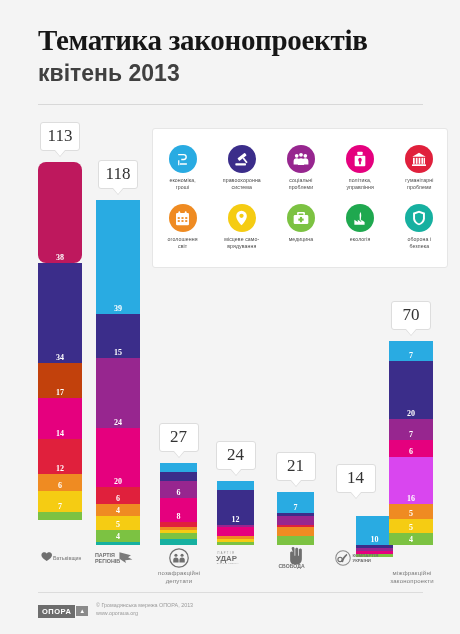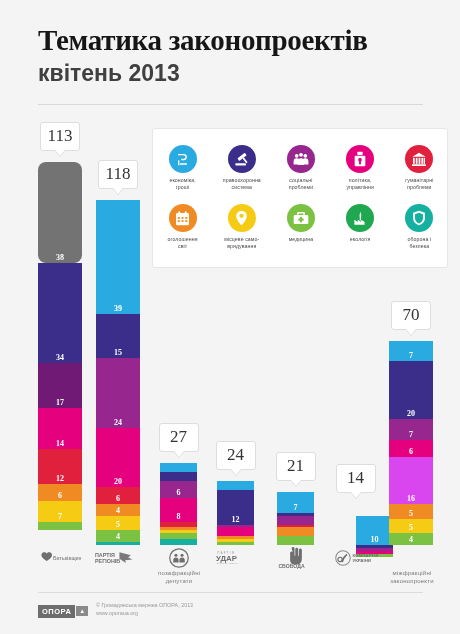--- a/index.html
+++ b/index.html
@@ -238,27 +238,27 @@
             </svg>
           </div>
           <div class="legend-label">оборона і<br>безпека</div>
         </div>
       </div>
   </div>
 
   <div class="chart">
       <div class="col" style="left: 38px; width: 44px; height: 420px;">
         <div class="bar" style="height: 382.52px;">
-          <div class="seg" style="background: #737373; height: 101px; border-radius: 8px;">
+          <div class="seg" style="background: #be185d; height: 101px; border-radius: 8px;">
             <span>38</span>
           </div>
           <div class="seg" style="background: rgb(59, 45, 138); height: 99.28px;">
             <span>34</span>
           </div>
-          <div class="seg" style="background: #701a75; height: 45px;">
+          <div class="seg" style="background: #c2410c; height: 35px;">
             <span>17</span>
           </div>
           <div class="seg" style="background: rgb(229, 0, 126); height: 40.88px;">
             <span>14</span>
           </div>
           <div class="seg" style="background: rgb(224, 32, 60); height: 35.04px;">
             <span>12</span>
           </div>
           <div class="seg" style="background: rgb(239, 139, 34); height: 17.52px;">
             <span>6</span>

